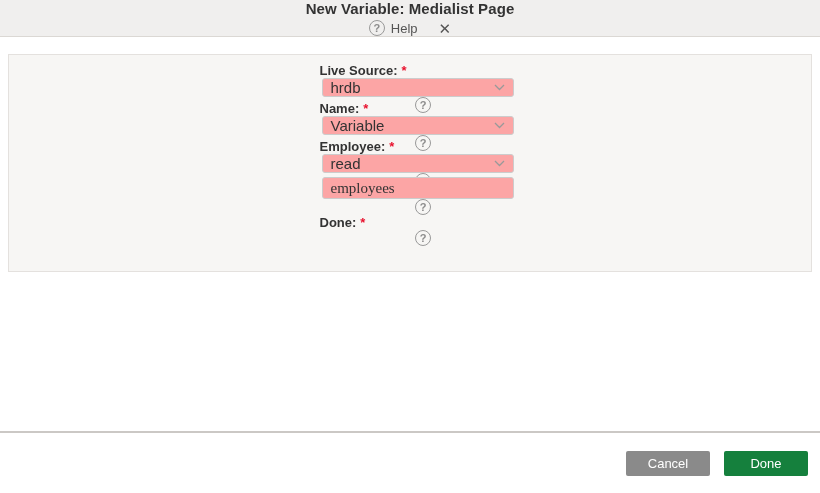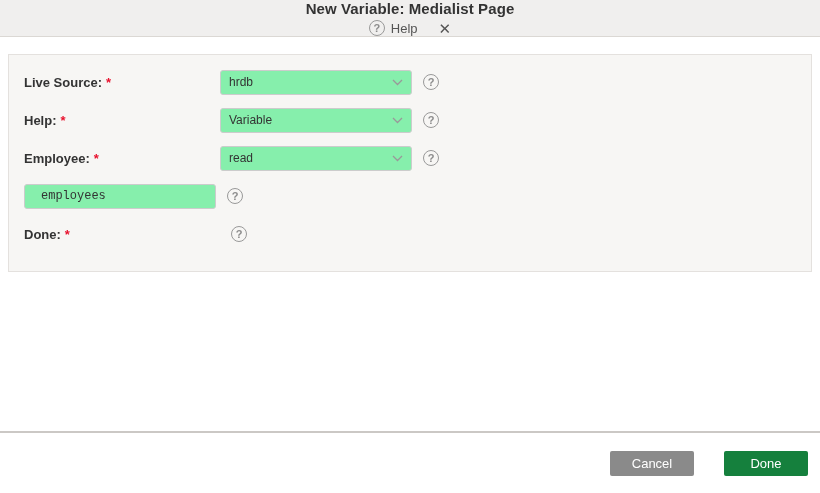--- a/index.html
+++ b/index.html
@@ -25,52 +25,52 @@
     background:transparent; flex:0 0 auto;
   }
   .close-x { font-size:15px; color:#555555; cursor:pointer; line-height:1; }
 
   
   .panel {
     margin:17px 8px 0 8px; height:218px;
     background:#f7f6f4; border:1px solid #e4e1de;
     padding:8px 0 0 15px;
   }
-  .row { height:38px; display:flex; align-items:center; }
+  .row { height:38px; display:flex; align-items:center;flex-direction:column; }
   .row label { width:196px; font-size:13px; font-weight:700; color:#333333; }
   .req { color:#e8112d; margin-left:4px; font-weight:700; }
 
   .select, .text-input {
-    width:192px; height:25px; background:#86efac;
+    width:192px; height:25px; background:#fca5a5;
     border:1px solid #cccccc; border-radius:3px;
-    font-size:12px; color:#333333;gap:20px;
+    font-size:15px; color:#333333;gap:20px;
   }
   .select {
     display:flex; align-items:center; justify-content:space-between;
     padding:0 8px; cursor:pointer;
   }
   .chev { flex:0 0 auto; }
-  .text-input { padding:0 16px; font-family:Liberation Mono, monospace; outline:none; }
+  .text-input { padding:0 8px; font-family:Liberation Serif, serif; outline:none; }
 
   
   .select.native {
     border:1px solid #9a9a9a; border-radius:2px; padding:0 1px 0 8px;
   }
   .native-btn {
     width:19px; height:21px; background:#e7e5e5; border:1px solid #b3b0b0;
     display:flex; align-items:center; justify-content:center; cursor:pointer;
   }
   .row .qcircle.field-help { margin-left:11px; cursor:pointer; }
 
   
   .footer-sep { position:absolute; left:0; right:0; top:431px; height:2px; background:#cbc8c5; }
   .footer {
     position:absolute; left:0; right:0; bottom:0; height:60px;
     display:flex; align-items:center; justify-content:flex-end;
-    gap:30px; padding-right:12px; background:#ffffff;
+    gap:14px; padding-right:12px; background:#ffffff;
   }
   .btn {
     height:25px; min-width:84px; border:none; border-radius:2px;
     font-family:"Liberation Sans", sans-serif; font-size:13px; color:#ffffff;
     cursor:pointer; padding:0 18px;
   }
   .btn.cancel { background:#8a8a8a; }
   .btn.done { background:#15803d; }
 </style>
 </head>
@@ -99,21 +99,21 @@
         <span>hrdb</span>
         <svg class="chev" width="11" height="7" viewBox="0 0 11 7">
             <polyline points="1,1 5.5,5.5 10,1" fill="none" stroke="#999999" stroke-width="1.3"></polyline>
           </svg>
       </div>
       <span class="qcircle field-help">?</span>
     </div>
 
     <div class="row">
       <label>
-        <span>Help:</span><span class="req">*</span>
+        <span>Name:</span><span class="req">*</span>
       </label>
       <div class="select">
         <span>Variable</span>
         <svg class="chev" width="11" height="7" viewBox="0 0 11 7">
             <polyline points="1,1 5.5,5.5 10,1" fill="none" stroke="#999999" stroke-width="1.3"></polyline>
           </svg>
       </div>
       <span class="qcircle field-help">?</span>
     </div>
 

